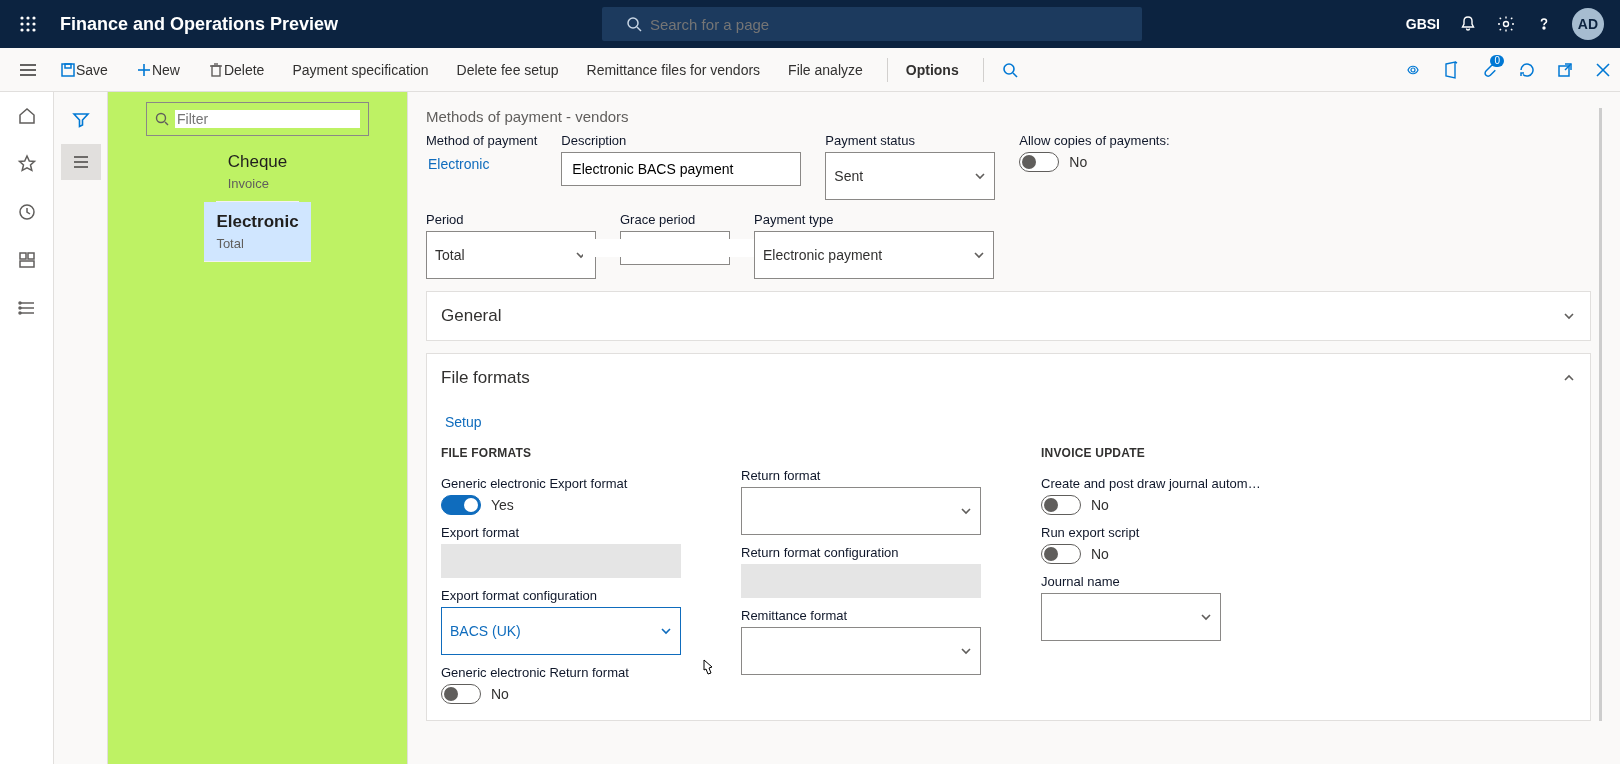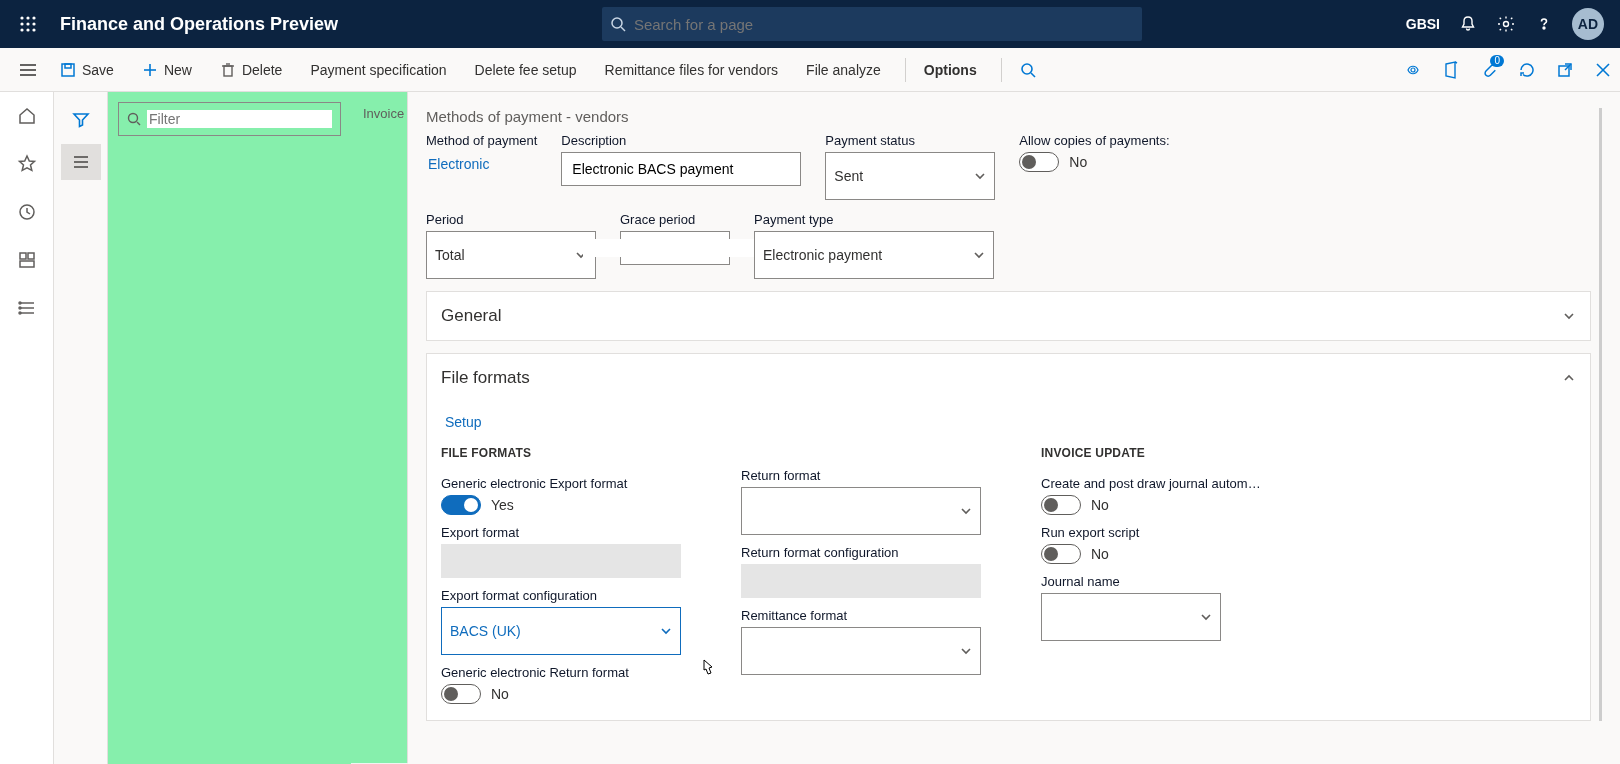--- a/index.html
+++ b/index.html
@@ -3,49 +3,49 @@
 <meta charset="utf-8">
 <style>
 * { box-sizing:border-box; font-family:"Segoe UI",Arial,sans-serif; }
 body { margin:0; background:#fff; color:#323130; font-size:14px; overflow:hidden; }
 
 
 .shell { height:48px; background:#0c2340; color:#fff; display:flex; align-items:center; padding:0 8px; }
 .waffle { width:40px; height:40px; display:flex; align-items:center; justify-content:center; cursor:pointer; }
 .waffle svg { width:18px; height:18px; }
 .app-title { font-size:18px; font-weight:600; margin-left:12px; }
-.shell-search { margin:0 auto; width:540px; height:34px; background:#1c3a5e; border-radius:2px; display:flex; align-items:center; color:#c8d6e5; padding:0 8px; }
+.shell-search { margin:0 auto; width:540px; height:34px; background:#1c3a5e; border-radius:2px; display:flex; align-items:center; color:#c8d6e5; padding:0 24px; }
 .shell-search input { flex:1; background:transparent; border:none; outline:none; color:#c8d6e5; font-size:15px; margin-left:6px; }
 .shell-right { display:flex; align-items:center; gap:18px; margin-right:8px; }
 .shell-company { font-size:14px; font-weight:600; }
 .shell-icn { width:20px; height:20px; display:flex; align-items:center; justify-content:center; color:#fff; cursor:pointer; }
 .avatar { width:32px; height:32px; border-radius:50%; background:#a6bcd0; color:#0c2340; display:flex; align-items:center; justify-content:center; font-weight:600; }
 
 
 .actionbar { height:44px; border-bottom:1px solid #e1dfdd; display:flex; align-items:center; padding:0 8px; background:#faf9f8; }
 .left-rail-toggle { width:40px; height:40px; display:flex; align-items:center; justify-content:center; cursor:pointer; }
 .actions { display:flex; align-items:center; gap:20px; margin-left:8px; }
-.act { display:flex; align-items:center; gap:6px; cursor:pointer; color:#323130; font-size:14px; padding:4px 4px; }
+.act { display:flex; align-items:center; cursor:pointer; color:#323130; font-size:14px; padding:4px 4px; }
 .act svg { width:16px; height:16px; }
 .act.sep { border-left:1px solid #d2d0ce; padding-left:18px; }
 .act.options { font-weight:600; border-left:1px solid #d2d0ce; padding-left:18px; }
 .actionbar-right { margin-left:auto; display:flex; align-items:center; gap:20px; color:#0078d4; }
 .ar-icn { width:18px; height:18px; display:flex; align-items:center; justify-content:center; cursor:pointer; position:relative; }
 .badge { position:absolute; top:-6px; right:-6px; background:#0078d4; color:#fff; font-size:10px; border-radius:8px; padding:0 4px; line-height:12px; }
 
 
 .body { display:flex; height:calc(100vh - 92px); }
 .siderail { width:54px; border-right:1px solid #e1dfdd; display:flex; flex-direction:column; align-items:center; padding-top:4px; gap:8px; background:#fff; }
 .rail-btn { width:40px; height:40px; display:flex; align-items:center; justify-content:center; cursor:pointer; color:#605e5c; }
 
 .filterrail { width:54px; border-right:1px solid #e1dfdd; background:#faf9f8; display:flex; flex-direction:column; align-items:center; padding-top:10px; gap:6px; }
 .frail-btn { width:40px; height:36px; display:flex; align-items:center; justify-content:center; cursor:pointer; color:#0078d4; }
 .frail-btn.active { background:#e1dfdd; }
 
-.listpane { width:300px; border-right:1px solid #e1dfdd; background:#86efac; display:flex; flex-direction:row; }
+.listpane { width:300px; border-right:1px solid #e1dfdd; background:#bef264; display:flex; flex-direction:column;align-items:center; }
 .filterbox { margin:10px 10px 6px; height:34px; border:1px solid #8a8886; display:flex; align-items:center; padding:0 8px; gap:6px; }
 .filterbox input { flex:1; border:none; outline:none; font-size:14px; }
 .listitem { padding:10px 12px; border-bottom:1px solid #f3f2f1; cursor:pointer; }
 .listitem .li-title { font-size:17px; font-weight:400; color:#201f1e; }
 .listitem .li-sub { font-size:13px; color:#605e5c; margin-top:4px; }
 .listitem.selected { background:#d0e6ff; }
 .listitem.selected .li-title { font-weight:600; }
 
 .detail { flex:1; overflow:auto; background:#faf9f8; padding:16px 18px 18px 18px; }
 .dscroll { border-right:3px solid #cdcdcd; padding-right:8px; }
@@ -279,20 +279,21 @@
 
   <div class="listpane">
     <div class="filterbox">
       <svg width="14" height="14" viewBox="0 0 14 14" fill="none" stroke="#605e5c" stroke-width="1.4">
           <circle cx="6" cy="6" r="4.5"></circle>
           <line x1="10" y1="10" x2="13" y2="13"></line>
         </svg>
       <input placeholder="Filter" style="">
     </div>
     <div class="listitem">
+      <div class="li-title">Cheque</div>
       <div class="li-sub">Invoice</div>
     </div>
     <div class="listitem selected">
       <div class="li-title">Electronic</div>
       <div class="li-sub">Total</div>
     </div>
   </div>
 
   <div class="detail">
    <div class="dscroll">

